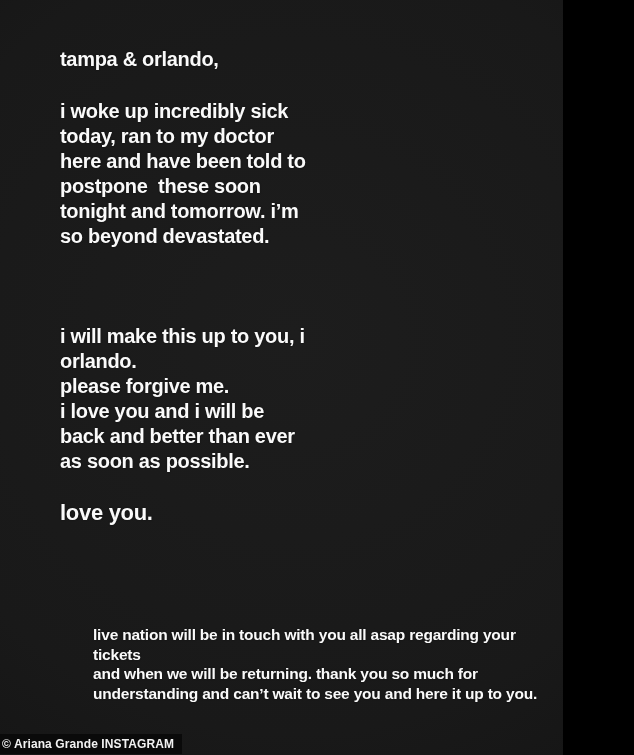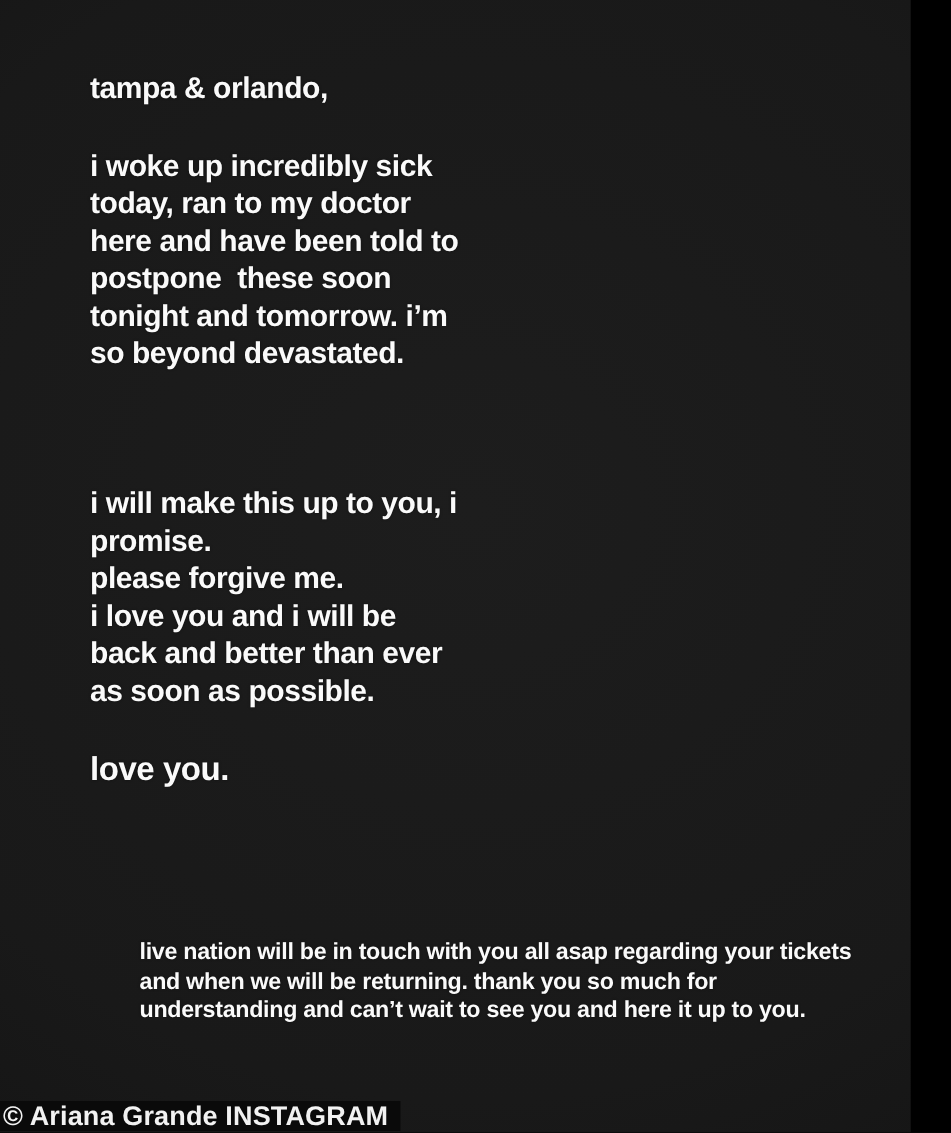--- a/index.html
+++ b/index.html
@@ -2,21 +2,21 @@
 <html><head>
 <meta charset="utf-8">
 <style>
   html, body {
     margin: 0;
     padding: 0;
     background: #000;
   }
   .stage {
     position: relative;
-    width: 607px;
+    width: 563px;
     height: 755px;
     overflow: hidden;
     background: radial-gradient(130% 95% at 52% 45%, #1d1d1d 0%, #191919 55%, #101010 100%), #151515;
     font-family: "Liberation Sans", "DejaVu Sans", sans-serif;
     color: #fafafa;
     font-weight: 700;
     text-decoration: underline;
     -webkit-font-smoothing: antialiased;
   }
   .txt {
@@ -55,21 +55,21 @@
     font-size: 15.5px;
     line-height: 19.5px;
     letter-spacing: -0.2px;
   }
   .credit {
     position: absolute;
     left: 0;
     bottom: 1px;
     background: #0a0a0a;
     color: #f2f2f2;
-    font-size: 18px;
+    font-size: 12px;
     font-weight: 700;
     line-height: 18px;
     padding: 1px 8px 1px 2px;
     letter-spacing: 0.1px;
     white-space: nowrap;
   }
 </style>
 </head>
 <body>
 
@@ -77,21 +77,21 @@
   <div class="txt greeting">tampa &amp; orlando,</div>
 
   <div class="txt para1">i woke up incredibly sick
 today, ran to my doctor
 here and have been told to
 postpone  these soon
 tonight and tomorrow. i’m
 so beyond devastated.</div>
 
   <div class="txt para2">i will make this up to you, i
-promise.
+orlando.
 please forgive me.
 i love you and i will be
 back and better than ever
 as soon as possible.</div>
 
   <div class="txt signoff">love you.</div>
 
   <div class="txt footnote">live nation will be in touch with you all asap regarding your tickets
 and when we will be returning. thank you so much for
 understanding and can’t wait to see you and here it up to you.</div>

